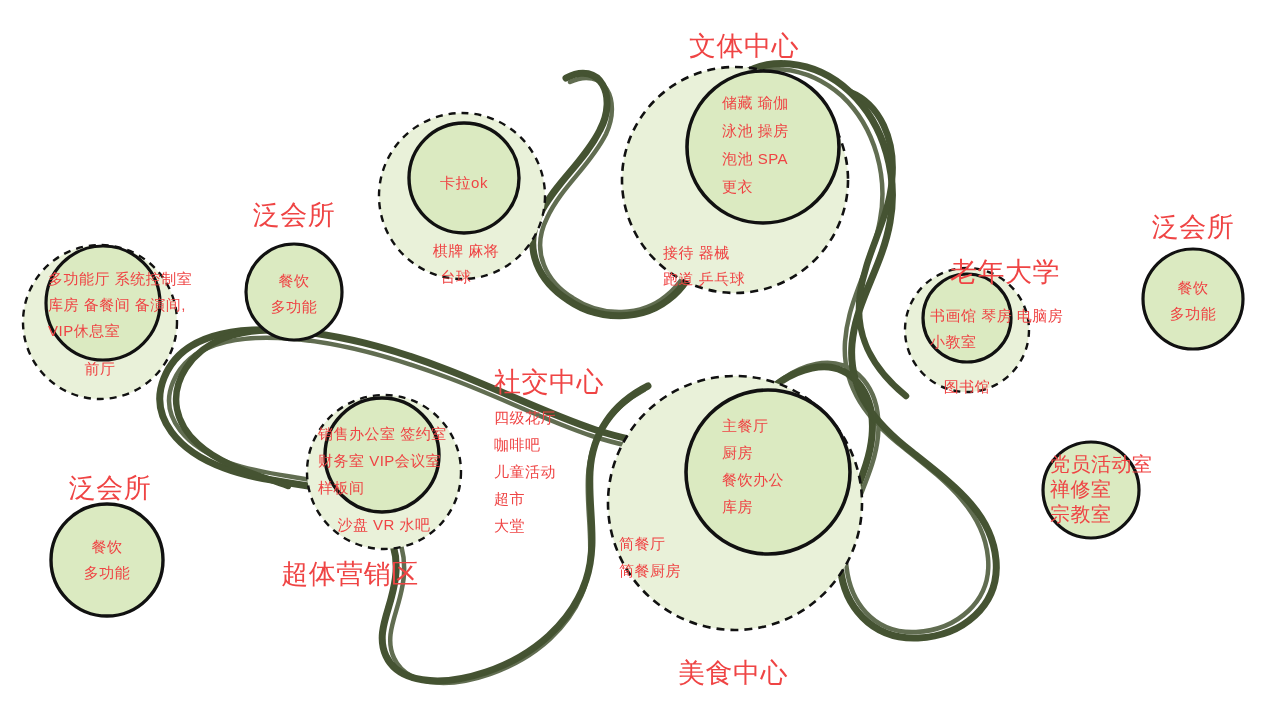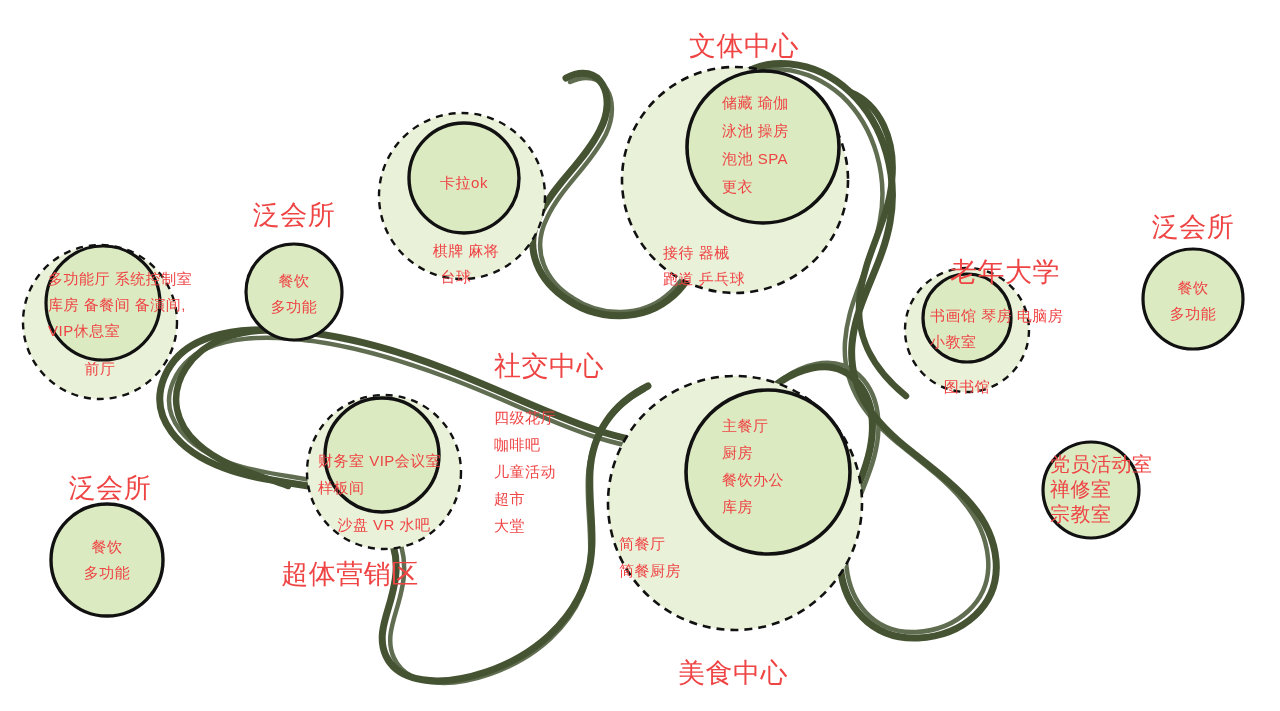--- a/index.html
+++ b/index.html
@@ -163,26 +163,27 @@
   <div class="lbl txt ctr" style="left:967px;top:378px;">图书馆</div>
 
   <div class="lbl title ctr" style="left:1193px;top:209px;">泛会所</div>
   <div class="lbl txt ctr" style="left:1193px;top:279px;">餐饮</div>
   <div class="lbl txt ctr" style="left:1193px;top:305px;">多功能</div>
 
   <div class="lbl txt-s" style="left:1050px;top:452px;">党员活动室</div>
   <div class="lbl txt-s" style="left:1050px;top:477px;">禅修室</div>
   <div class="lbl txt-s" style="left:1050px;top:502px;">宗教室</div>
 
+  <div class="lbl txt" style="left:318px;top:425px;">销售办公室 签约室</div>
   <div class="lbl txt" style="left:318px;top:452px;">财务室 VIP会议室</div>
   <div class="lbl txt" style="left:318px;top:479px;">样板间</div>
   <div class="lbl txt ctr" style="left:384px;top:516px;">沙盘 VR 水吧</div>
   <div class="lbl title ctr" style="left:350px;top:556px;">超体营销区</div>
 
-  <div class="lbl title" style="left:494px;top:348px;">社交中心</div>
+  <div class="lbl title" style="left:494px;top:364px;">社交中心</div>
   <div class="lbl txt" style="left:494px;top:409px;">四级花厅</div>
   <div class="lbl txt" style="left:494px;top:436px;">咖啡吧</div>
   <div class="lbl txt" style="left:494px;top:463px;">儿童活动</div>
   <div class="lbl txt" style="left:494px;top:490px;">超市</div>
   <div class="lbl txt" style="left:494px;top:517px;">大堂</div>
 
   <div class="lbl txt" style="left:722px;top:417px;">主餐厅</div>
   <div class="lbl txt" style="left:722px;top:444px;">厨房</div>
   <div class="lbl txt" style="left:722px;top:471px;">餐饮办公</div>
   <div class="lbl txt" style="left:722px;top:498px;">库房</div>

